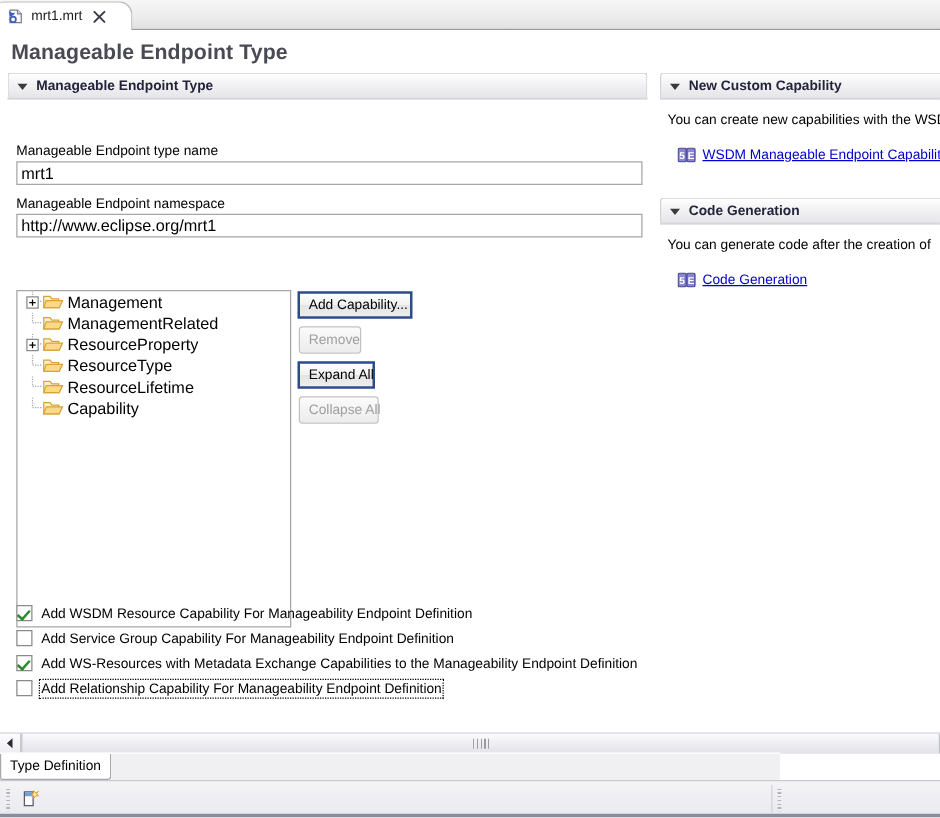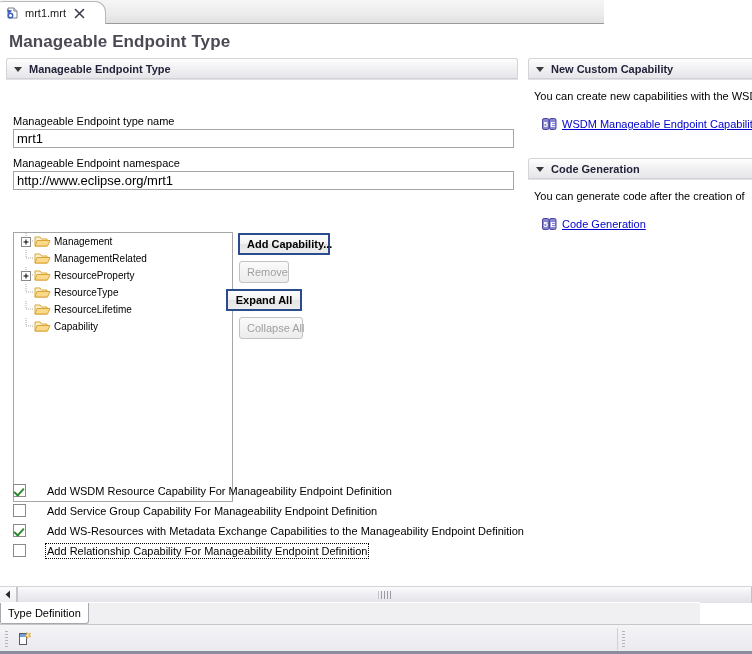--- a/index.html
+++ b/index.html
@@ -9,21 +9,21 @@
     overflow: hidden;
     background: #ffffff;
     font-family: "Liberation Sans", sans-serif;
     font-size: 11px;
     color: #000000;
   }
   #app { position: relative; width: 752px; height: 654px; }
 
   
   .tabstrip {
-    position: absolute; left: 0; top: 0; width: 604px; height: 24px;
+    position: absolute; left: 0; top: 0; width: 752px; height: 24px;
     background: linear-gradient(to bottom, #f6f6f6 0%, #ececec 60%, #e0e0e0 100%);
     border-bottom: 1px solid #9a9a9a;
   }
   .tab {
     position: absolute; left: 0; top: 1px; height: 23px;
     padding: 0 20px 0 6px;
     display: flex; align-items: center; gap: 5px;
     background: #ffffff;
     border-top: 1px solid #b8b8b8;
     border-right: 1px solid #b8b8b8;
@@ -85,39 +85,39 @@
   .tree {
     position: absolute; background: #ffffff; border: 1px solid #a6a6a6;
     overflow: hidden;
   }
   .tree-row {
     display: flex; align-items: center; height: 17px;
     padding-left: 4px; gap: 0; white-space: nowrap; cursor: default;
   }
   .tree-expander { width: 16px; height: 17px; flex: 0 0 16px; }
   .tree-folder { width: 17px; height: 17px; flex: 0 0 17px; margin-right: 3px; }
-  .tree-text { font-size: 10px; color: #000; }
+  .tree-text { font-size: 13px; color: #000; }
 
   
   .btn {
     position: absolute; height: 22px;
     font-family: "Liberation Sans", sans-serif; font-size: 11px;
     background: linear-gradient(to bottom, #fdfdfd 0%, #f2f2f2 48%, #e4e4e4 52%, #ededed 100%);
     border: 1px solid #8c8c8c; border-radius: 3px;
     color: #000; cursor: pointer; padding: 0 7px; white-space: nowrap;
   }
-  .btn.default { border: 2px solid #2b4c8c; border-radius: 0; font-weight: bold; }
+  .btn.default { border: 2px solid #2b4c8c; border-radius: 0; font-weight: normal; }
   .btn.disabled {
     color: #a0a0a0; border: 1px solid #c2c2c2; cursor: default;
     background: linear-gradient(to bottom, #fbfbfb 0%, #f3f3f3 50%, #ececec 100%);
   }
 
   
   .cb-row {
-    position: absolute; display: flex; align-items: center; gap: 21px;
+    position: absolute; display: flex; align-items: center; gap: 7px;
     white-space: nowrap; cursor: pointer;
   }
   .cb-row.focused .cb-text {
     outline: 1px dotted #000; outline-offset: 1px;
   }
   .cb-box {
     width: 13px; height: 13px; flex: 0 0 13px;
     border: 1px solid #8a8a8a; background: #ffffff; position: relative;
   }
   .cb-box.checked::after {
@@ -156,21 +156,21 @@
   }
   .hs-grip {
     position: absolute; left: 50%; top: 4px; transform: translateX(-50%);
     width: 13px; height: 8px;
     background: repeating-linear-gradient(to right,
       #9a9aa4 0px, #9a9aa4 1px, transparent 1px, transparent 3px);
   }
 
   
   .pagetabs {
-    position: absolute; left: 0; top: 602px; width: 700px; height: 22px;
+    position: absolute; left: 0; top: 602px; width: 624px; height: 22px;
     background: #f0f0f3; border-top: 1px solid #ffffff;
   }
   .pagetab {
     position: absolute; left: 0; top: 0; height: 21px;
     padding: 0 7px; display: flex; align-items: center;
     background: #ffffff;
     border: 1px solid #a8a8ae; border-top: none;
     border-bottom-left-radius: 2px; border-bottom-right-radius: 3px;
     font-size: 11px; color: #000; white-space: nowrap; cursor: pointer;
   }
@@ -329,21 +329,21 @@
             <path d="M1 4 L6 4 L7.5 6 L13 6 L13 13 L1 13 Z" fill="#fdf0d0" stroke="#d9a436" stroke-width="1"></path>
             <path d="M3 7.5 L16 7.5 L13.5 13 L1 13 Z" fill="#fbd98a" stroke="#d9a436" stroke-width="1"></path>
           </svg>
         </span>
         <span class="tree-text">Capability</span>
       </div>
     </div>
 
     <button class="btn default" style="left:238px; top:209px; width:92px;">Add Capability...</button>
     <button class="btn disabled" style="left:239px; top:237px; width:50px;">Remove</button>
-    <button class="btn default" style="left:226px; top:265px; width:76px;">Expand All</button>
+    <button class="btn default" style="left:238px; top:265px; width:62px;">Expand All</button>
     <button class="btn disabled" style="left:239px; top:293px; width:64px;">Collapse All</button>
 
     <div class="cb-row" style="left:13px; top:460px;">
       <span class="cb-box checked"></span>
       <span class="cb-text">Add WSDM Resource Capability For Manageability Endpoint Definition</span>
     </div>
     <div class="cb-row" style="left:13px; top:480px;">
       <span class="cb-box"></span>
       <span class="cb-text">Add Service Group Capability For Manageability Endpoint Definition</span>
     </div>

